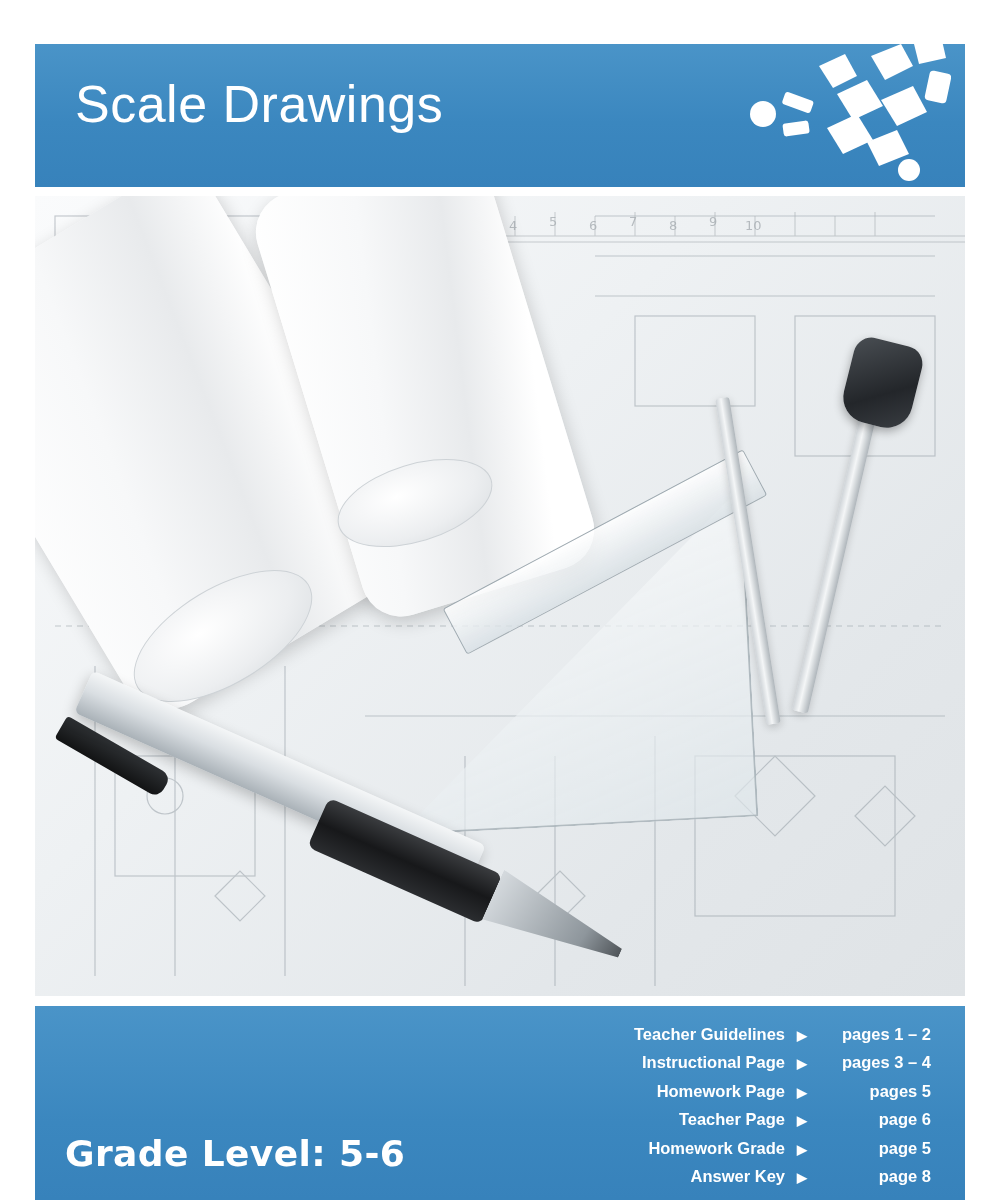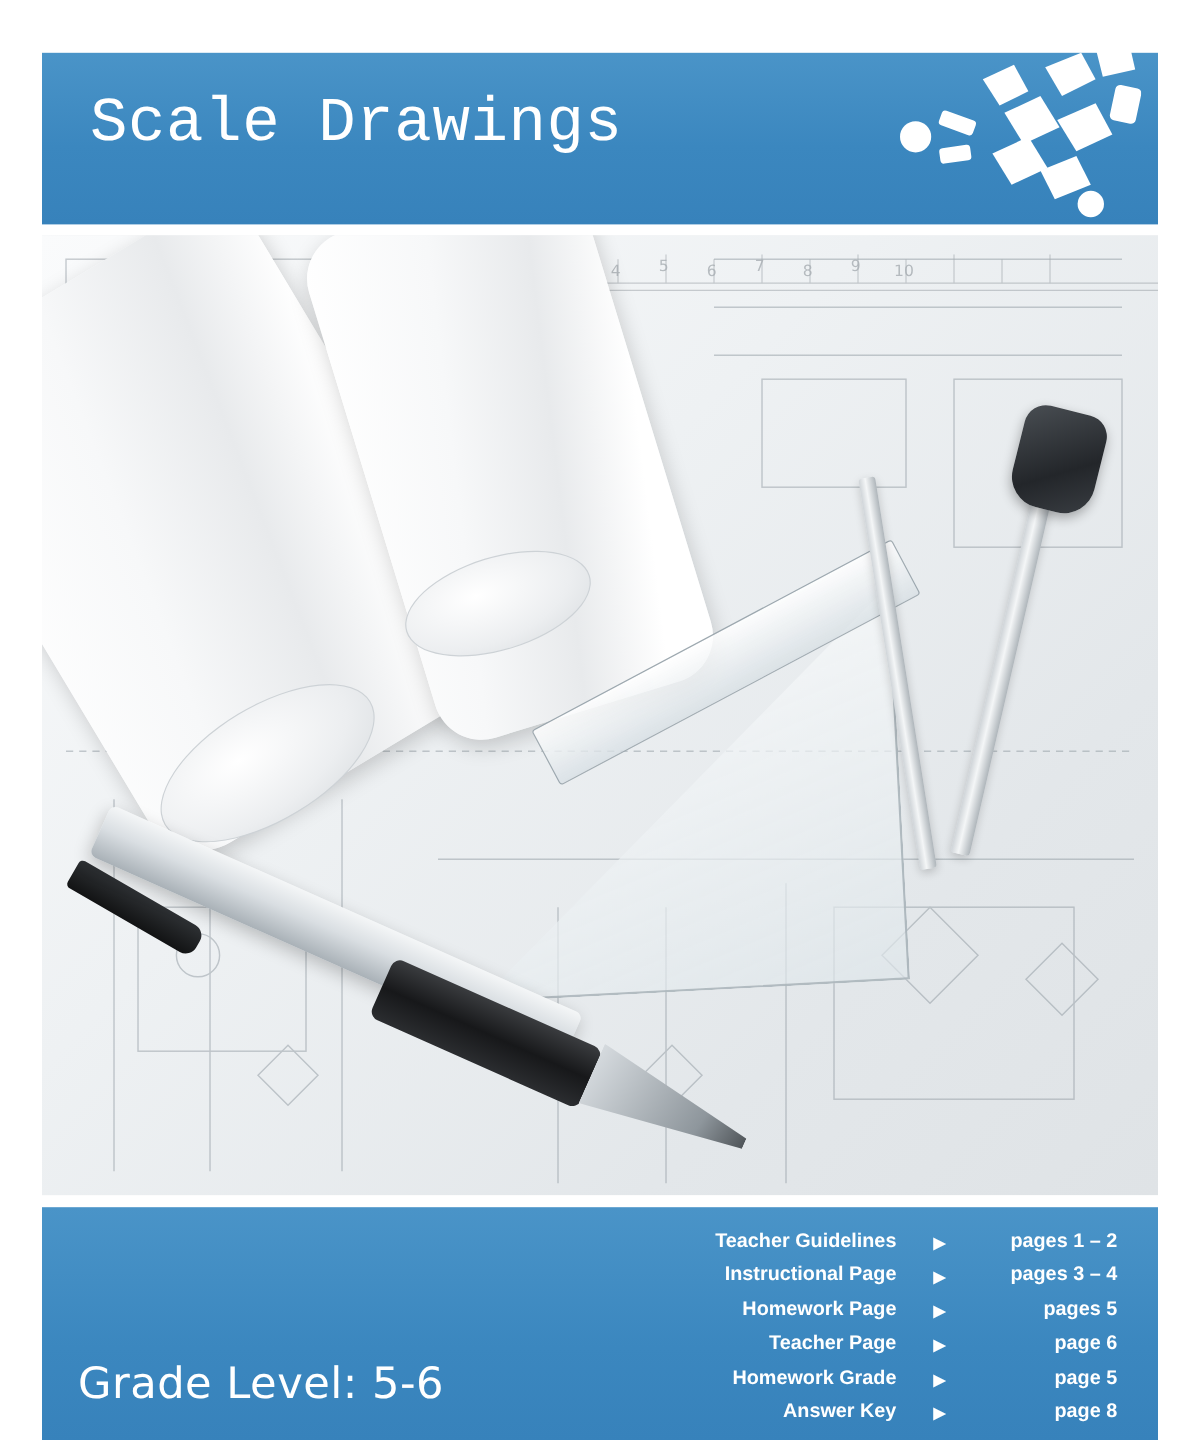--- a/index.html
+++ b/index.html
@@ -29,21 +29,21 @@
   }
   .header-title {
     position: absolute;
     left: 40px;
     top: 34px;
     font-size: 52px;
     line-height: 1;
     color: #ffffff;
     font-weight: 400;
     letter-spacing: 0.5px;
-    font-family: Liberation Mono, monospace;
+    font-family: Liberation Sans, sans-serif;
     text-align: center;
   }
   
   .logo-mark {
     position: absolute;
     right: 14px;
     top: -8px;
     width: 210px;
     height: 160px;
   }
@@ -174,39 +174,38 @@
     height: 194px;
     background: linear-gradient(180deg,#4a94c8 0%,#3b87bf 60%,#3782bb 100%);
   }
   .grade-level {
     position: absolute;
     left: 30px;
     bottom: 26px;
     color: #ffffff;
     font-size: 36px;
     font-family: "DejaVu Sans", sans-serif;
-    font-weight: 400;
+    font-weight: 700;
     letter-spacing: 0.4px;
   }
   .toc {
     position: absolute;
     right: 34px;
     top: 14px;
     color: #ffffff;
     font-size: 16.5px;
     font-weight: bold;
     font-family: "Liberation Sans", sans-serif;
   }
   .toc-row {
     display: flex;
     align-items: center;
     justify-content: flex-end;
     height: 28.5px;
     white-space: nowrap;
-    gap: 19px;
   }
   .toc-label {
     text-align: right;
     min-width: 182px;
   }
   .toc-arrow {
     width: 34px;
     text-align: center;
     font-size: 13px;
     line-height: 1;

